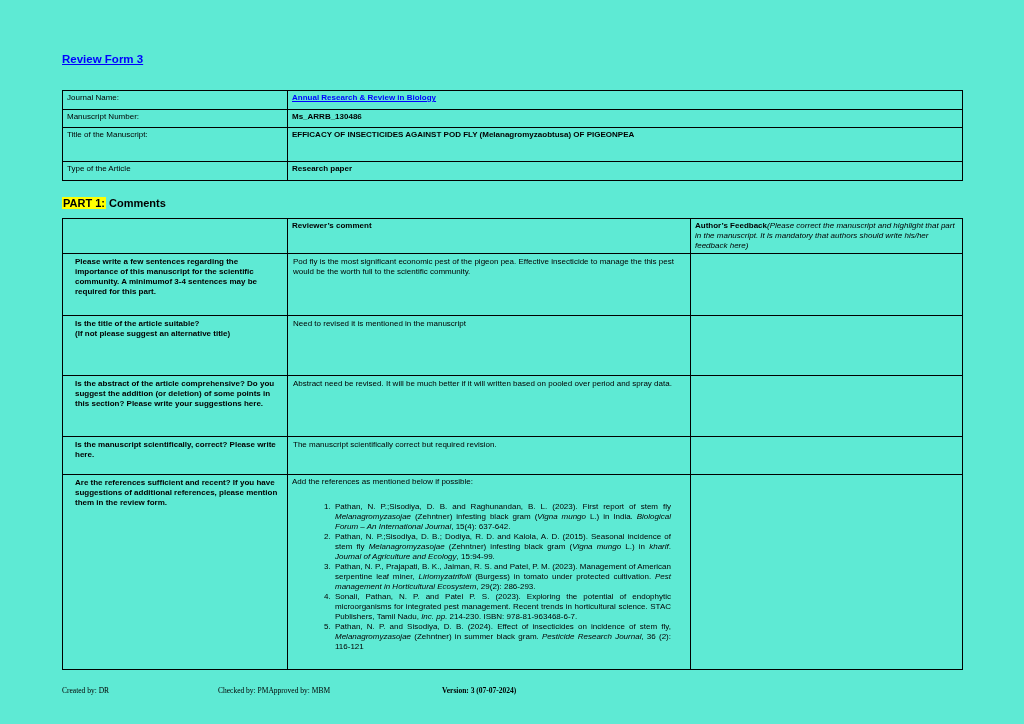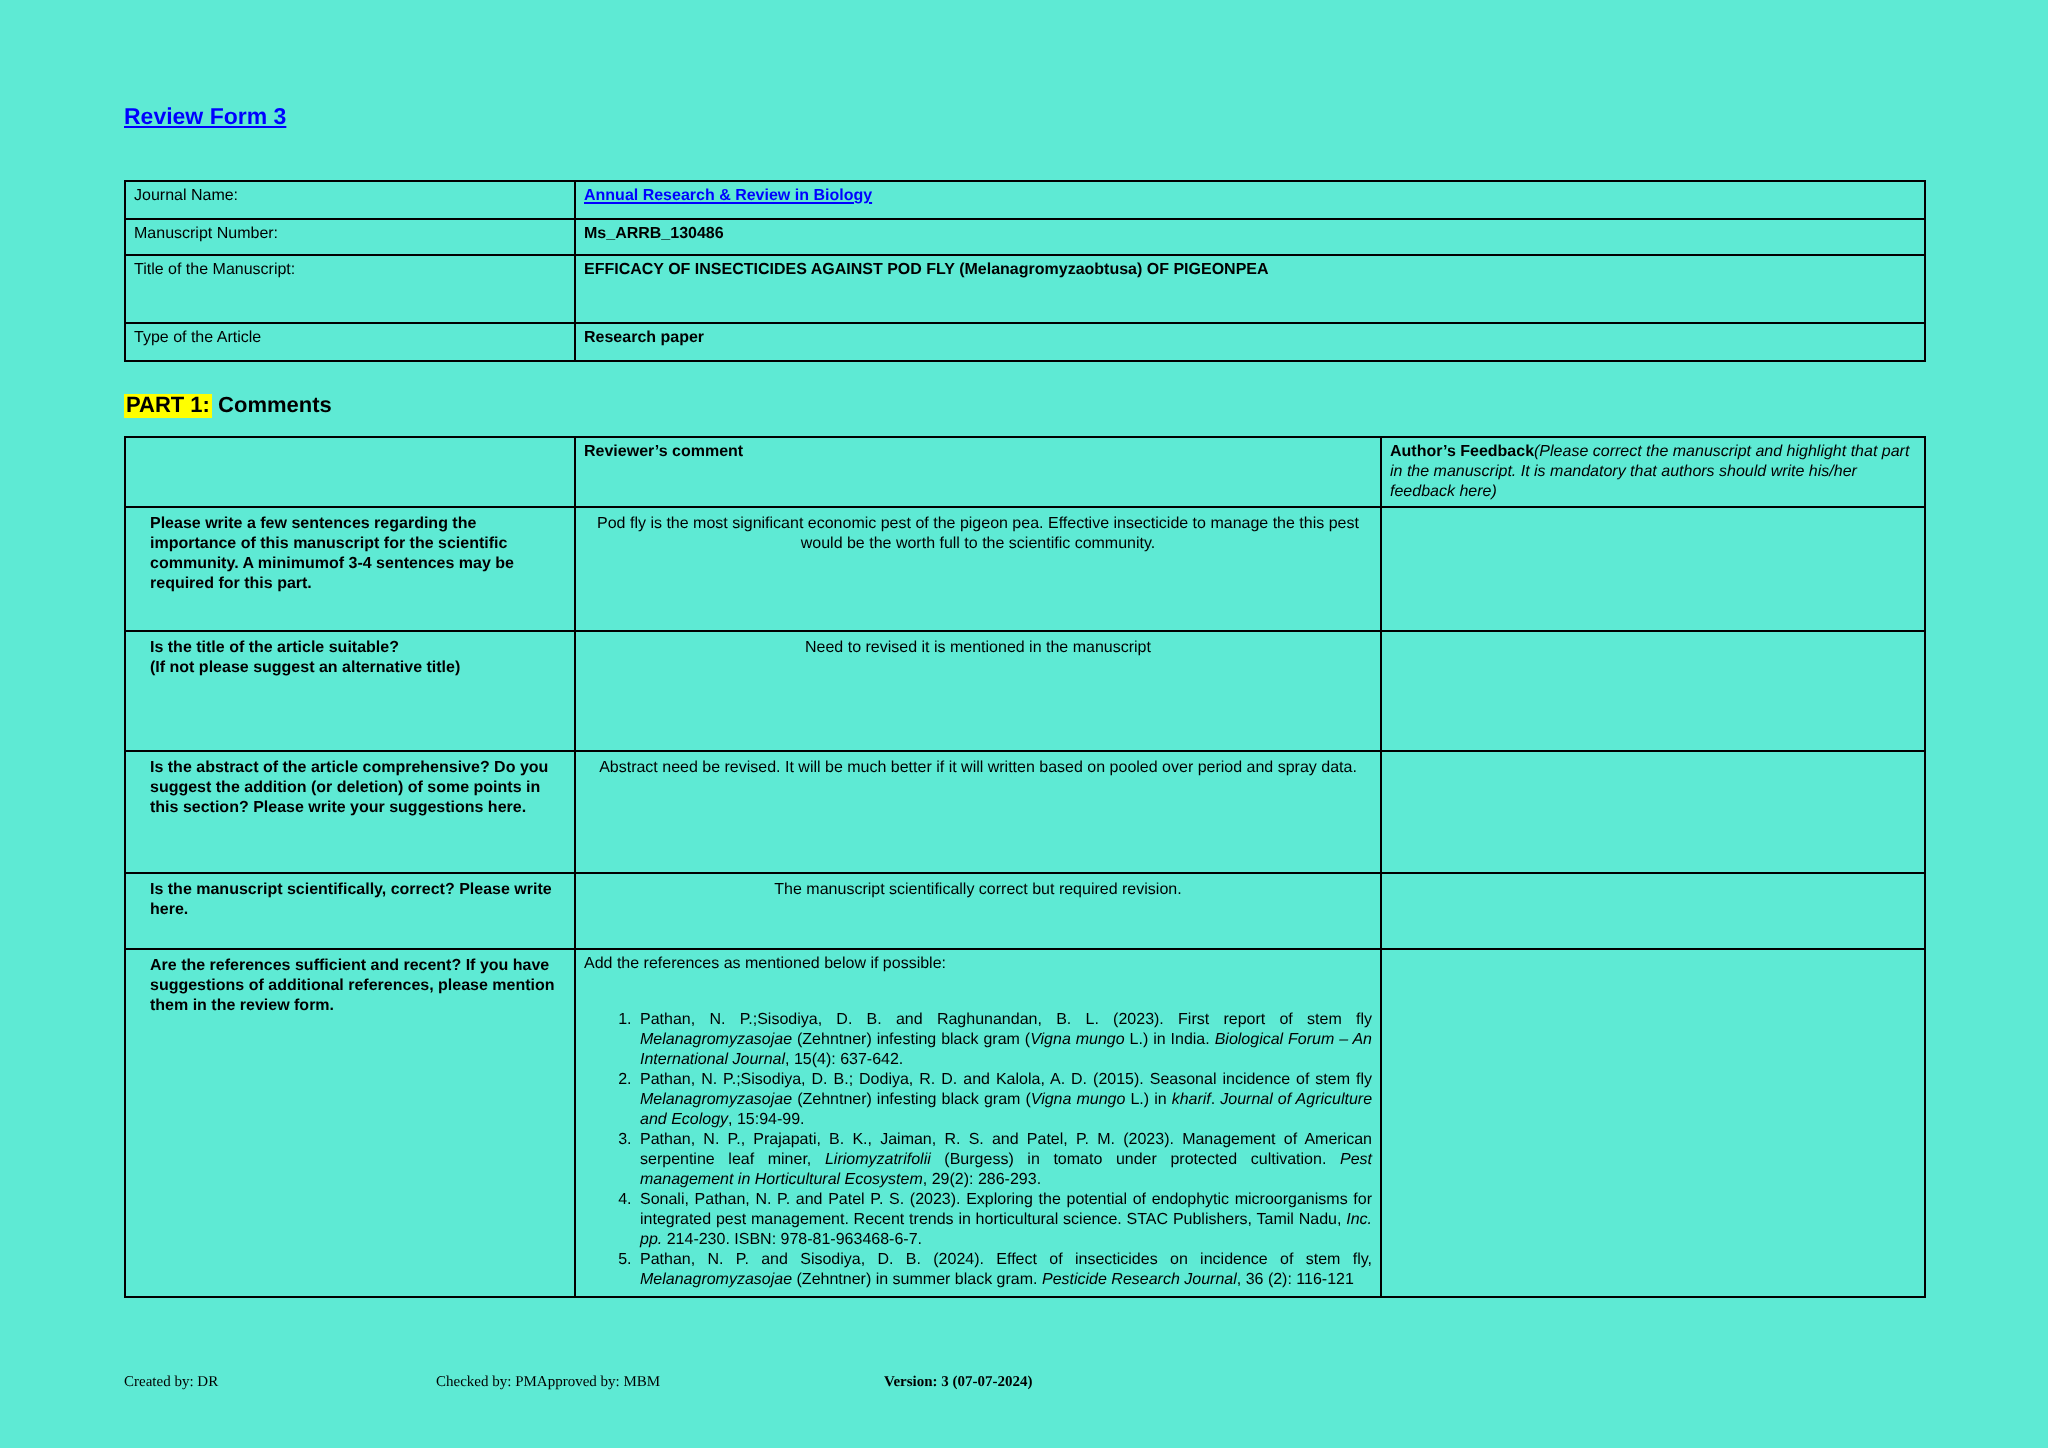--- a/index.html
+++ b/index.html
@@ -45,27 +45,27 @@
     position: absolute; left: 62px; top: 197px;
     font-size: 11px; font-weight: 700;
   }
   .part-badge { background: #ffff00; padding: 0 1px; }
 
   .review-table td.q {
     font-weight: 700;
     padding: 3px 6px 3px 12px;
     white-space: pre-line;
   }
-  .review-table td.cmt { padding: 3px 5px; text-align: center; }
+  .review-table td.cmt { padding: 3px 5px; }
   .hdr-author { font-size: 7.5px; }
   .it { font-style: italic; font-weight: 400; }
 
   td.refs { font-size: 7.8px; line-height: 1.27; padding: 3px 5px; }
-  td.refs .intro { margin-bottom: 18px; }
-  td.refs ol { margin: 0; padding-left: 26px; }
+  td.refs .intro { margin-bottom: 1px; }
+  td.refs ol { margin: 15px; padding-left: 26px; }
   td.refs li { text-align: justify; padding-left: 2px; }
 
   .footer {
     position: absolute; left: 62px; top: 686px; width: 900px; height: 12px;
     font-family: "Liberation Serif", serif; font-size: 7.5px;
   }
   .footer .fpos { position: absolute; top: 0; white-space: nowrap; }
   .f-created  { left: 0; }
   .f-checked  { left: 156px; }
   .f-version  { left: 380px; font-weight: bold; }

